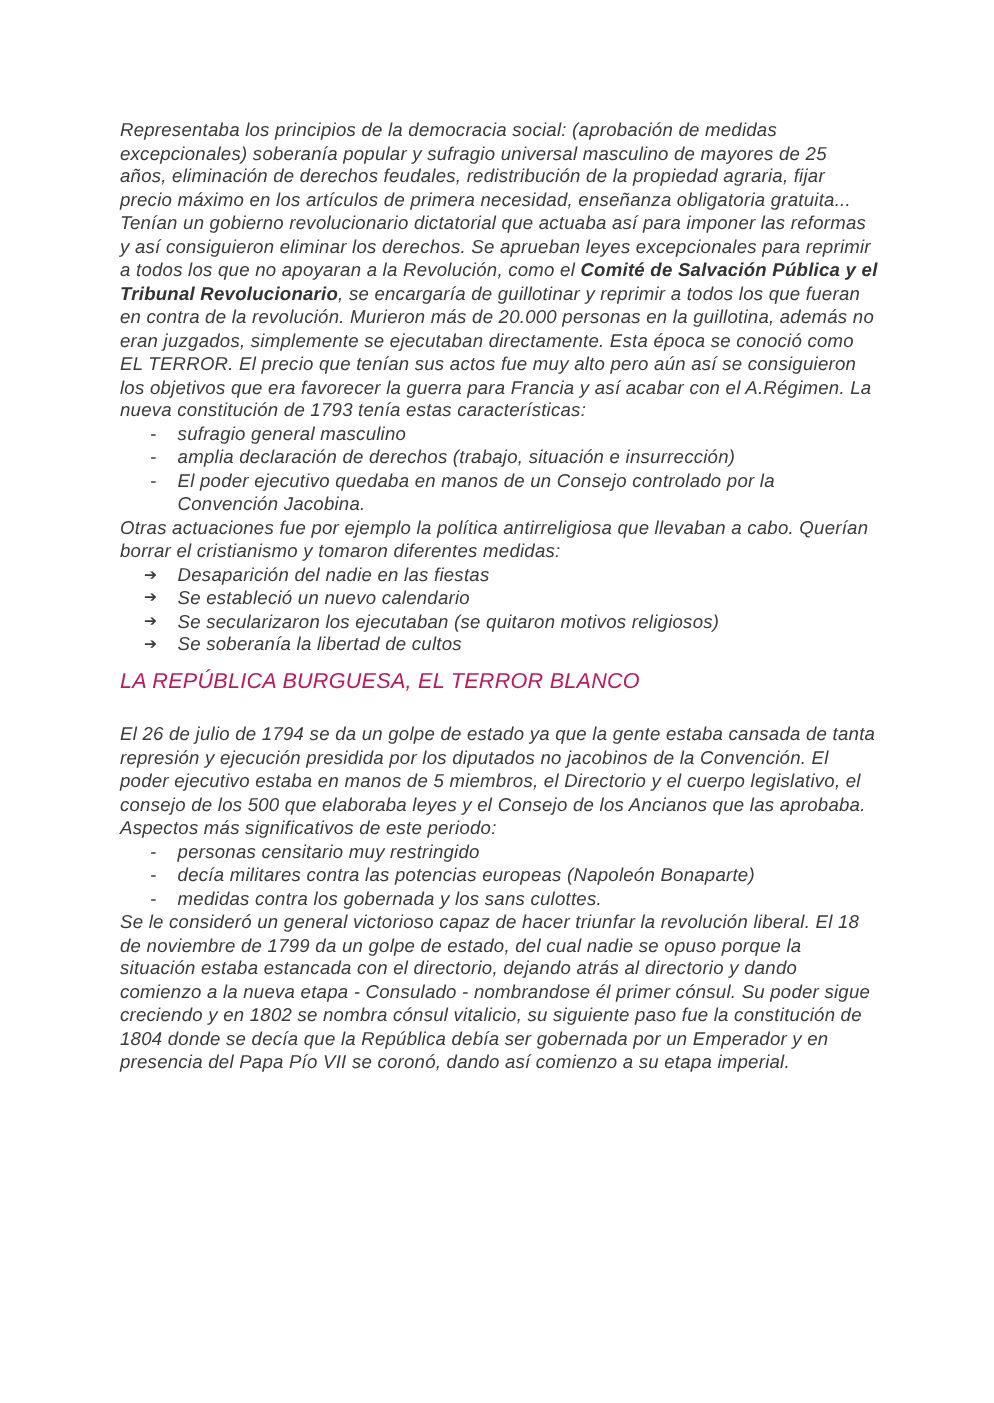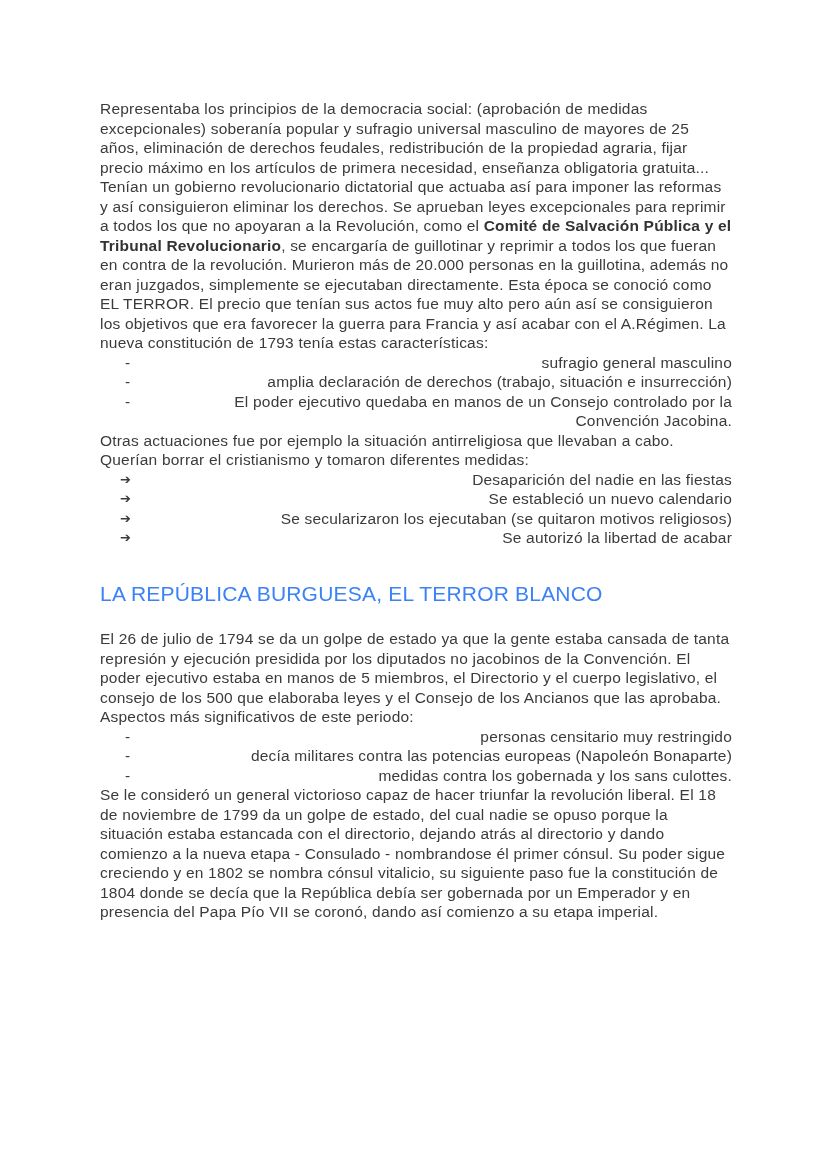--- a/index.html
+++ b/index.html
@@ -13,40 +13,41 @@
     color: #3b3b3b;
   }
   .page {
     position: absolute;
     left: 100px;
     top: 99px;
     width: 632px;
     font-size: 15.5px;
     line-height: 19.5px;
     letter-spacing: 0.2px;
+    font-style: italic;
   }
   p.body { margin: 0; }
   strong { font-weight: 700; color: #333333; }
   ul.dash-list, ul.arrow-list { list-style: none; margin: 0; padding: 0; }
   ul.dash-list li { display: flex; padding-left: 25px; }
   ul.dash-list .marker { flex: 0 0 23px; }
   ul.arrow-list li { display: flex; padding-left: 20px; }
   ul.arrow-list .marker {
     flex: 0 0 28px;
     font-family: "DejaVu Sans", sans-serif;
     font-size: 13px;
     line-height: 19.5px;
   }
-  .li-text { flex: 1 1 auto; text-align: right; }
+  .li-text { flex: 1 1 auto; }
   h2.heading {
-    font-size: 21px;
+    font-size: 18px;
     font-weight: 400;
     letter-spacing: 0.2px;
-    margin: 36px 0 26px 0;
-    color: #3b82f6;
+    margin: 10px 0 26px 0;
+    color: #be185d;
   }
 </style>
 </head>
 <body>
 
 <div class="page">
 
   <p class="body"><span>Representaba los principios de la democracia social:  (aprobación de medidas excepcionales) soberanía popular y sufragio universal masculino de mayores de 25 años, eliminación de derechos feudales, redistribución de la propiedad agraria, fijar precio máximo en los artículos de primera necesidad, enseñanza obligatoria gratuita... Tenían un gobierno revolucionario dictatorial que actuaba así para imponer las reformas y así consiguieron eliminar los derechos. Se aprueban leyes excepcionales para reprimir a todos los que no apoyaran a la Revolución, como el </span><strong>Comité de Salvación Pública y el Tribunal Revolucionario</strong><span>, se encargaría de guillotinar y reprimir a todos los que fueran en contra de la revolución. Murieron más de 20.000 personas en la guillotina, además no eran juzgados, simplemente se ejecutaban directamente. Esta época se conoció como EL TERROR. El precio que tenían sus actos fue muy alto pero aún así se consiguieron los objetivos que era favorecer la guerra para Francia y así acabar con el A.Régimen. La nueva constitución de 1793 tenía estas características:</span></p>
 
   <ul class="dash-list">
@@ -57,38 +58,38 @@
     <li>
       <span class="marker">-</span>
       <span class="li-text">amplia declaración de derechos (trabajo, situación e insurrección)</span>
     </li>
     <li>
       <span class="marker">-</span>
       <span class="li-text">El poder ejecutivo quedaba en manos de un Consejo controlado por la Convención Jacobina.</span>
     </li>
   </ul>
 
-  <p class="body">Otras actuaciones fue por ejemplo la situación antirreligiosa que llevaban a cabo. Querían borrar el cristianismo y tomaron diferentes medidas:</p>
+  <p class="body">Otras actuaciones fue por ejemplo la política antirreligiosa que llevaban a cabo. Querían borrar el cristianismo y tomaron diferentes medidas:</p>
 
   <ul class="arrow-list">
     <li>
       <span class="marker">➔</span>
       <span class="li-text">Desaparición del nadie en las fiestas</span>
     </li>
     <li>
       <span class="marker">➔</span>
       <span class="li-text">Se estableció un nuevo calendario</span>
     </li>
     <li>
       <span class="marker">➔</span>
       <span class="li-text">Se secularizaron los ejecutaban (se quitaron motivos religiosos)</span>
     </li>
     <li>
       <span class="marker">➔</span>
-      <span class="li-text">Se autorizó la libertad de acabar</span>
+      <span class="li-text">Se soberanía la libertad de cultos</span>
     </li>
   </ul>
 
   <h2 class="heading">LA REPÚBLICA BURGUESA, EL TERROR BLANCO</h2>
 
   <p class="body">El 26 de julio de 1794 se da un golpe de estado ya que la gente estaba cansada de tanta represión y ejecución presidida por los diputados no jacobinos de la Convención. El poder ejecutivo estaba en manos de 5 miembros, el Directorio y el cuerpo legislativo, el consejo de los 500 que elaboraba leyes y el Consejo de los Ancianos que las aprobaba. Aspectos más significativos de este periodo:</p>
 
   <ul class="dash-list">
     <li>
       <span class="marker">-</span>

